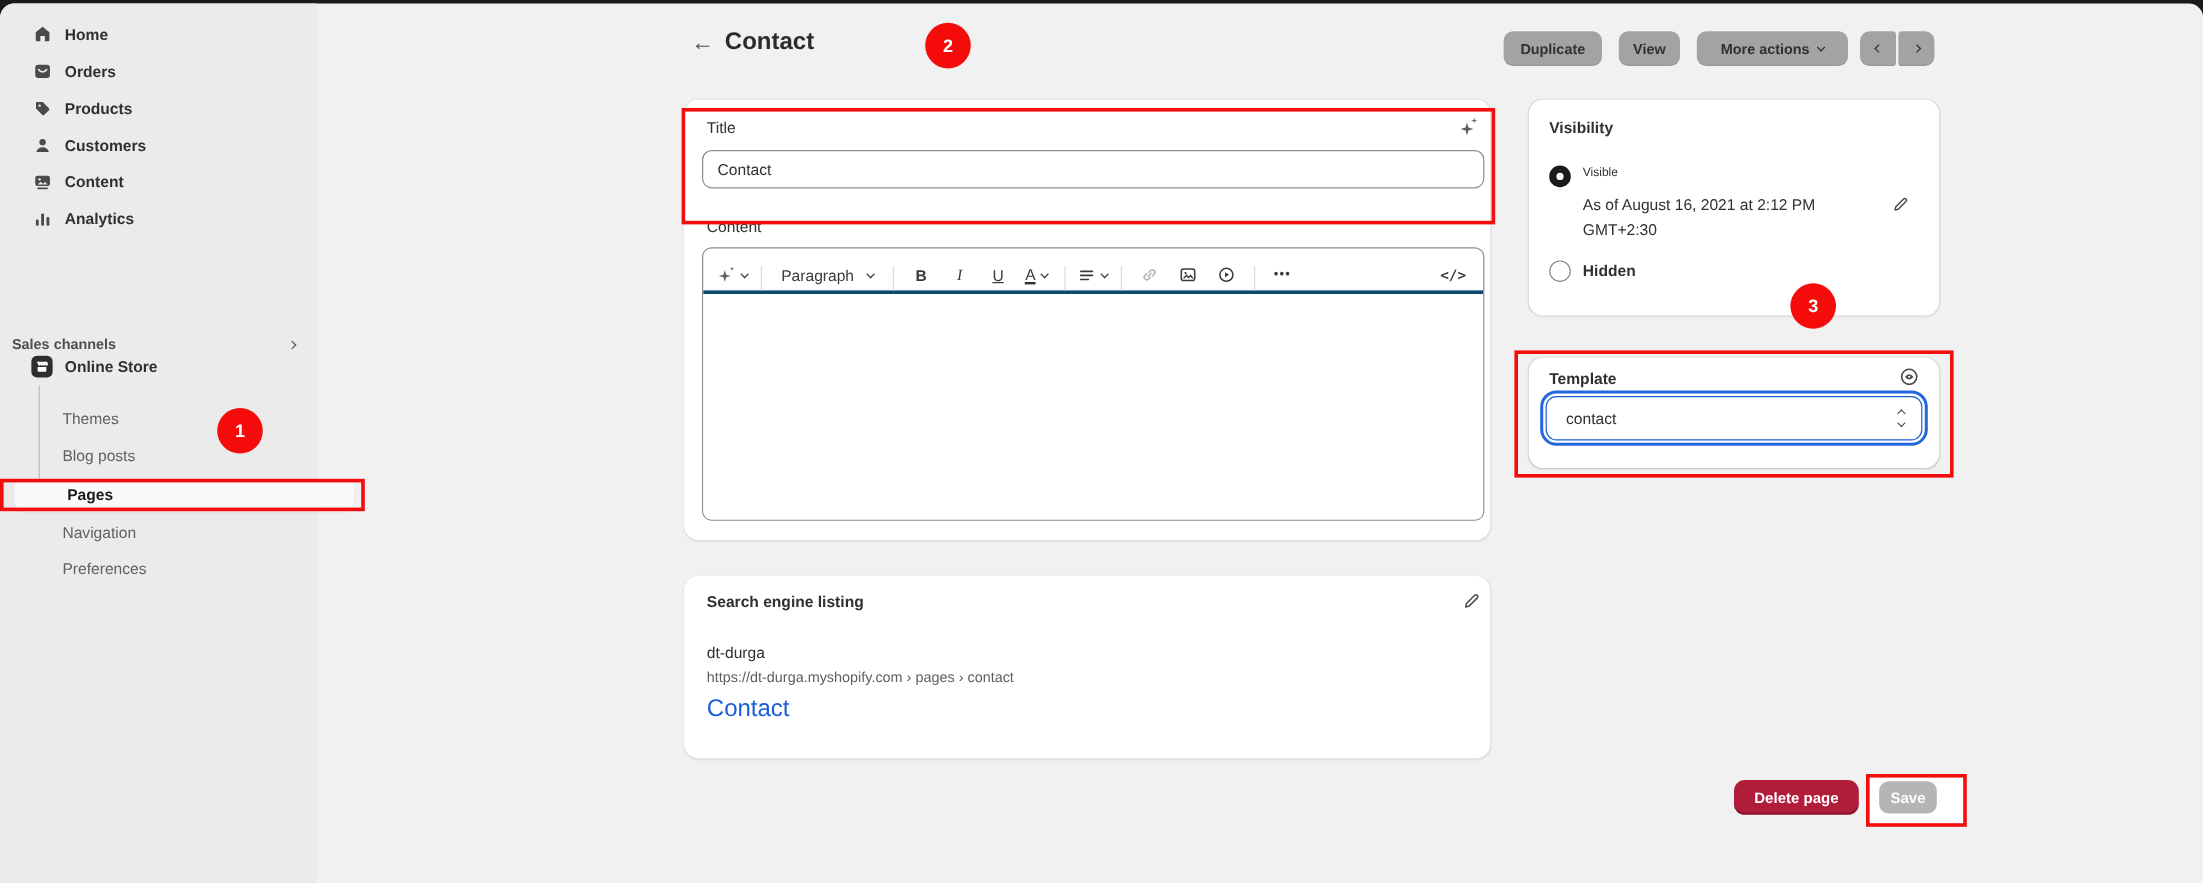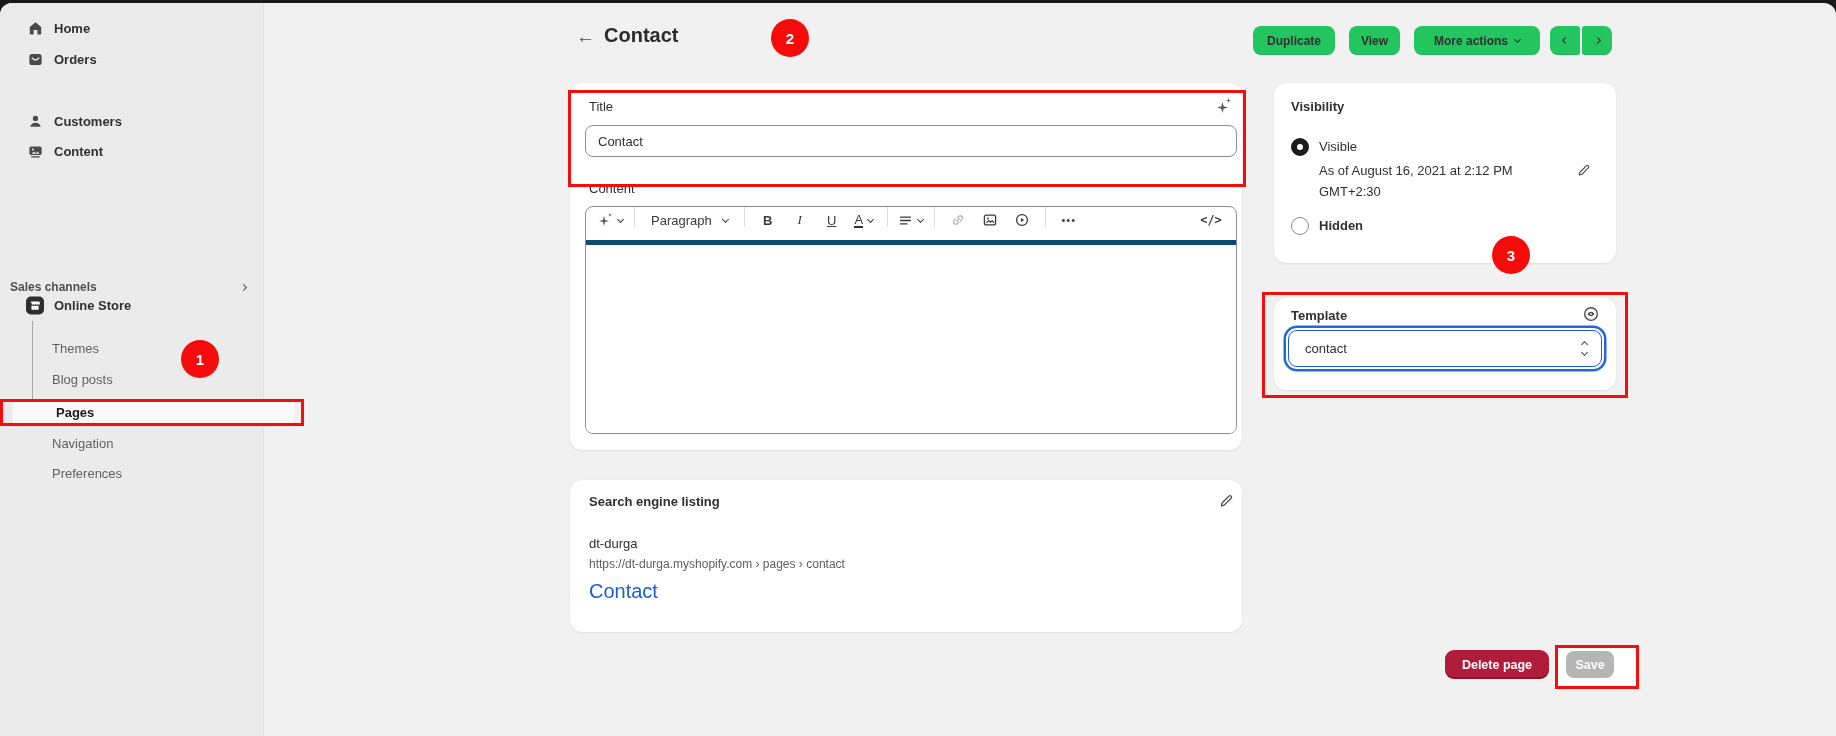--- a/index.html
+++ b/index.html
@@ -25,32 +25,32 @@
 
   .chev { display:inline-block; width:7px; height:7px; border-right:1.7px solid currentColor; border-bottom:1.7px solid currentColor; transform:rotate(45deg); }
   .chev.right { transform:rotate(-45deg); }
   .chev.left  { transform:rotate(135deg); }
   .chev.up    { transform:rotate(-135deg); }
   .chev.sm { width:5px; height:5px; }
 
   
   .back { position:absolute; left:576px; top:26px; font-size:19px; color:#4a4a4a; cursor:pointer; }
   .page-title { position:absolute; left:604px; top:24px; font-size:20px; font-weight:700; color:#2b2b2b; }
-  .btn { position:absolute; top:26px; height:29px; background:#22c55e; border:none; border-radius:8px; font-family:inherit; font-size:12px; font-weight:600; color:#303030; display:flex; align-items:center; justify-content:center; gap:7px; cursor:pointer; box-shadow:inset 0 -1px 0 rgba(0,0,0,.08); }
+  .btn { position:absolute; top:26px; height:29px; background:#a3a3a3; border:none; border-radius:8px; font-family:inherit; font-size:12px; font-weight:600; color:#303030; display:flex; align-items:center; justify-content:center; gap:7px; cursor:pointer; box-shadow:inset 0 -1px 0 rgba(0,0,0,.08); }
 
   
   .card { position:absolute; background:#fff; border-radius:12px; box-shadow:0 1px 2px rgba(0,0,0,.07), 0 0 1px rgba(0,0,0,.1); }
   .card-h { font-size:13px; font-weight:700; color:#303030; }
   .field-label { font-size:13px; font-weight:500; color:#303030; }
 
   .text-input { position:absolute; left:585px; top:125px; width:652px; height:32px; border:1px solid #898f94; border-radius:8px; padding:0 12px; font-family:inherit; font-size:13px; color:#303030; background:#fff; }
 
   
   .editor { position:absolute; left:585px; top:206px; width:652px; height:228px; border:1px solid #898f94; border-radius:8px; background:#fff; overflow:hidden; }
-  .toolbar { height:38px; border-bottom:5px solid #0c4a6e; display:flex; align-items:flex-start; padding:0 12px; gap:6px; }
+  .toolbar { height:38px; border-bottom:3px solid #0c4a6e; display:flex; align-items:flex-end; padding:0 12px; gap:6px; }
   .tbtn { height:26px; min-width:26px; display:flex; align-items:center; justify-content:center; gap:5px; border-radius:6px; cursor:pointer; color:#3b3b3b; font-size:13px; }
   .tsep { width:1px; height:20px; background:#dcdcdc; margin:0 4px; }
   .tspacer { flex:1; }
   .editor-body { height:189px; background:#fff; cursor:text; }
 
   
   .star4 { display:inline-block; background:#5c5f62; clip-path:polygon(50% 0,61% 39%,100% 50%,61% 61%,50% 100%,39% 61%,0 50%,39% 39%); }
 
   
   .radio-on { width:18px; height:18px; border-radius:50%; background:#fff; border:6px solid #1a1a1a; flex:0 0 18px; cursor:pointer; }
@@ -91,20 +91,29 @@
   <div class="srow" style="top:42px">
     <span class="ic">
       <svg width="17" height="17" viewBox="0 0 20 20">
           <rect x="2.8" y="3.5" width="14.4" height="13" rx="3" fill="#4a4a4a"></rect>
           <path d="M6 8.2c1.1 1.6 2.4 2.4 4 2.4s2.9-.8 4-2.4" stroke="#ebebeb" stroke-width="1.6" fill="none" stroke-linecap="round"></path>
         </svg>
     </span>
     <span>Orders</span>
   </div>
 
+  <div class="srow" style="top:73px">
+    <span class="ic">
+      <svg width="17" height="17" viewBox="0 0 20 20">
+          <path d="M3.5 4.6c0-.6.5-1.1 1.1-1.1h5c.3 0 .6.1.8.3l6 6c.4.4.4 1.1 0 1.6l-4.9 4.9c-.4.4-1.1.4-1.6 0l-6-6a1.1 1.1 0 0 1-.4-.8Z" fill="#4a4a4a"></path>
+          <circle cx="7.1" cy="7.1" r="1.2" fill="#ebebeb"></circle>
+        </svg>
+    </span>
+    <span>Products</span>
+  </div>
 
   <div class="srow" style="top:104px">
     <span class="ic">
       <svg width="17" height="17" viewBox="0 0 20 20">
           <circle cx="10" cy="6.4" r="3.1" fill="#4a4a4a"></circle>
           <path d="M3.8 16.2c.9-3.1 3.2-4.7 6.2-4.7s5.3 1.6 6.2 4.7Z" fill="#4a4a4a"></path>
         </svg>
     </span>
     <span>Customers</span>
   </div>
@@ -114,20 +123,30 @@
       <svg width="17" height="17" viewBox="0 0 20 20">
           <rect x="2.8" y="4" width="14.4" height="10.2" rx="2.2" fill="#4a4a4a"></rect>
           <circle cx="7" cy="7.6" r="1.2" fill="#ebebeb"></circle>
           <path d="m5.2 12.6 2.9-2.7 2.3 2.1 2-1.9 2.4 2.5Z" fill="#ebebeb"></path>
           <path d="M5.5 16.4h9" stroke="#4a4a4a" stroke-width="1.6" stroke-linecap="round"></path>
         </svg>
     </span>
     <span>Content</span>
   </div>
 
+  <div class="srow" style="top:165px">
+    <span class="ic">
+      <svg width="17" height="17" viewBox="0 0 20 20">
+          <rect x="3.4" y="10.5" width="2.8" height="6" rx="1.2" fill="#4a4a4a"></rect>
+          <rect x="8.6" y="4.5" width="2.8" height="12" rx="1.2" fill="#4a4a4a"></rect>
+          <rect x="13.8" y="8" width="2.8" height="8.5" rx="1.2" fill="#4a4a4a"></rect>
+        </svg>
+    </span>
+    <span>Analytics</span>
+  </div>
 
 
 
   <div class="shead" style="top:273px">
     <span>Sales channels</span>
     <span class="chev right sm"></span>
   </div>
 
   <div class="srow" style="top:288px">
     <span class="ic">
@@ -258,21 +277,21 @@
     </svg>
 </span>
 <span style="position:absolute; left:589px; top:536px; font-size:13px; color:#303030">dt-durga</span>
 <span class="seo-url" style="position:absolute; left:589px; top:557px">https://dt-durga.myshopify.com › pages › contact</span>
 <span class="seo-link" style="position:absolute; left:589px; top:580px">Contact</span>
 
 <section class="card" style="left:1274px; top:83px; width:342px; height:180px"></section>
 <span class="card-h" style="position:absolute; left:1291px; top:99px">Visibility</span>
 
 <span class="radio-on" style="position:absolute; left:1291px; top:138px"></span>
-<span style="position:absolute; left:1319px; top:139px; font-size:13px; font-weight:500">Visible</span>
+<span style="position:absolute; left:1319px; top:139px; font-size:10px; font-weight:500">Visible</span>
 <span style="position:absolute; left:1319px; top:163px; font-size:13px; color:#303030">As of August 16, 2021 at 2:12 PM</span>
 <span style="position:absolute; left:1319px; top:184px; font-size:13px; color:#303030">GMT+2:30</span>
 <span style="position:absolute; left:1576px; top:162px">
   <svg width="16" height="16" viewBox="0 0 20 20">
       <path d="m4 16.2.8-3.3 8.1-8.1a1.7 1.7 0 0 1 2.4 0l.1.1a1.7 1.7 0 0 1 0 2.4l-8.1 8.1Z" fill="none" stroke="#4a4a4a" stroke-width="1.5" stroke-linejoin="round"></path>
     </svg>
 </span>
 <span class="radio-off" style="position:absolute; left:1291px; top:217px"></span>
 <span style="position:absolute; left:1319px; top:218px; font-size:13px; font-weight:700">Hidden</span>
 

